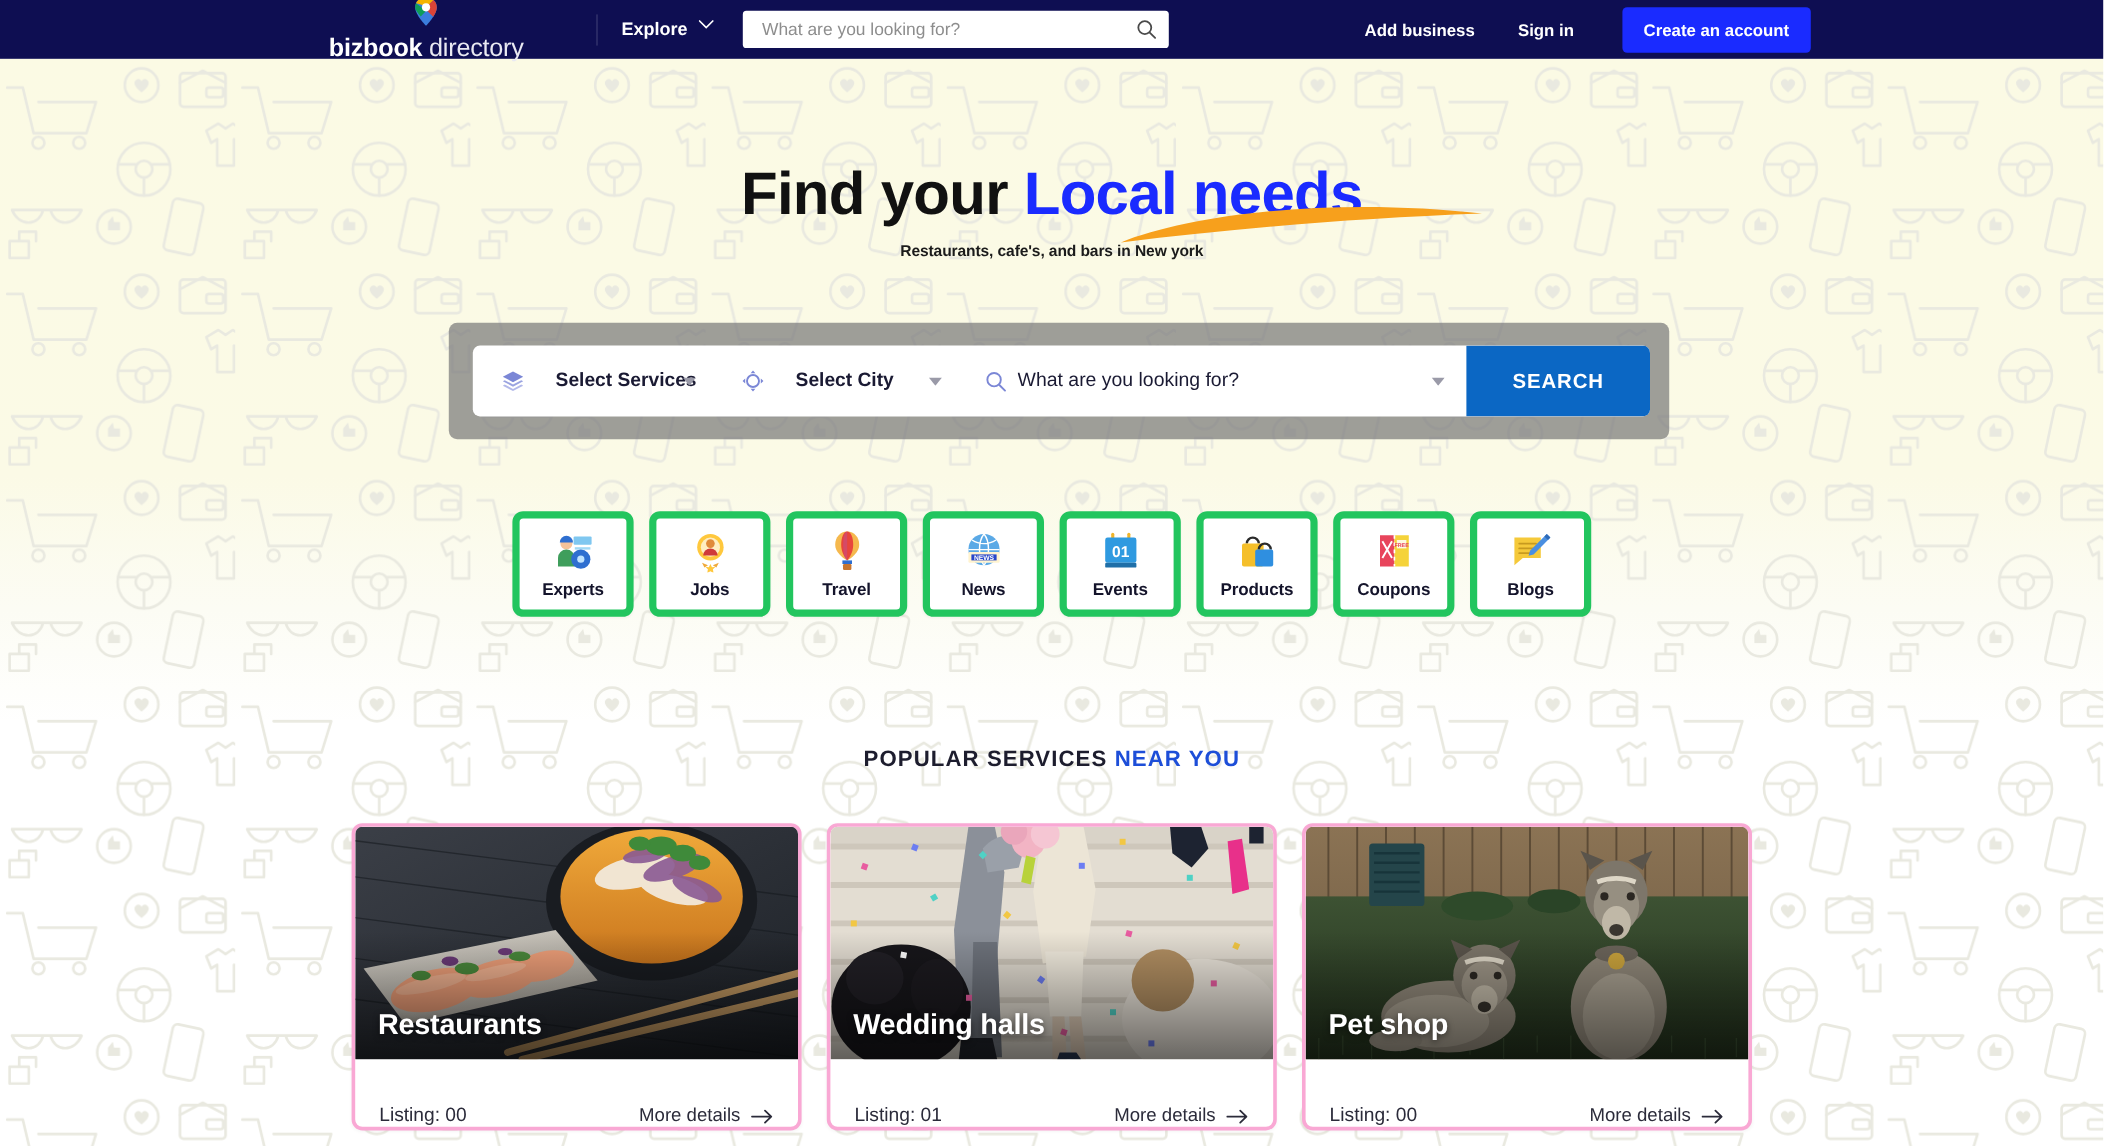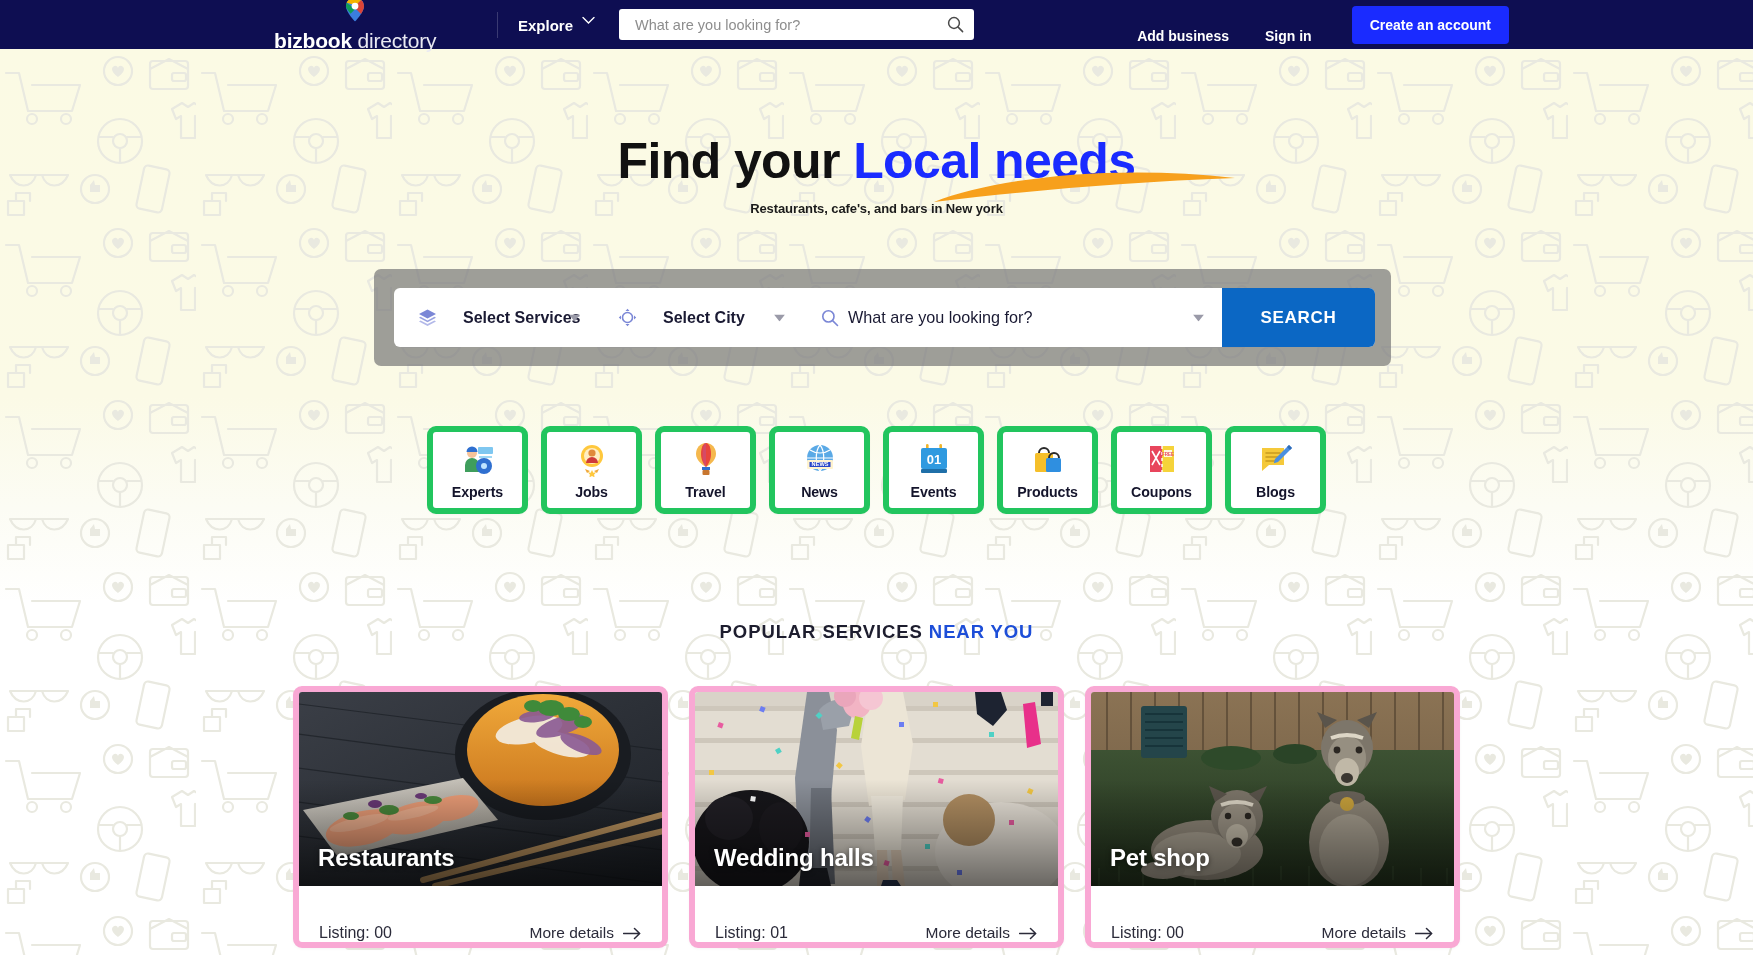--- a/index.html
+++ b/index.html
@@ -99,21 +99,21 @@
     flex: 1; border: 0; outline: none; background: transparent;
     font-family: "Liberation Sans", sans-serif;
     font-size: 14.5px; color: #3d3d3d;
   }
   .nav-search input::placeholder { color: #8d8d8d; }
   .nav-search .mag { flex: 0 0 auto; }
 
   .nav-right {
     position: absolute; right: 244px; top: 50%;
     transform: translateY(-50%);
-    display: flex; align-items: flex-end; gap: 0;
+    display: flex; align-items: center; gap: 0;
   }
   .nav-link {
     color: #ffffff; font-size: 14px; font-weight: 700;
     white-space: nowrap; cursor: pointer; padding: 0 18px;
   }
   .cta-btn {
     margin-left: 22px;
     background: #1a2bff; color: #ffffff;
     font-size: 14px; font-weight: 600;
     padding: 11px 18px; border-radius: 4px;
@@ -222,21 +222,21 @@
   .sec-title .mute { color: #1d4ed8; }
 
   .cards {
     position: absolute; left: 0; top: 686px; width: 1753px;
     z-index: 12;
     display: flex; justify-content: center; gap: 21px;
   }
   .card {
     width: 375px;
     background: #ffffff;
-    border: 6px solid #f9a8d4;
+    border: 3px solid #f9a8d4;
     border-radius: 9px;
     overflow: hidden;
     box-shadow: 0 1px 3px rgba(0,0,0,0.04);
   }
   .card-img {
     position: relative; height: 194px;
     overflow: hidden;
   }
   .card-img svg { display:block; width:100%; height:100%; }
   .card-title {

